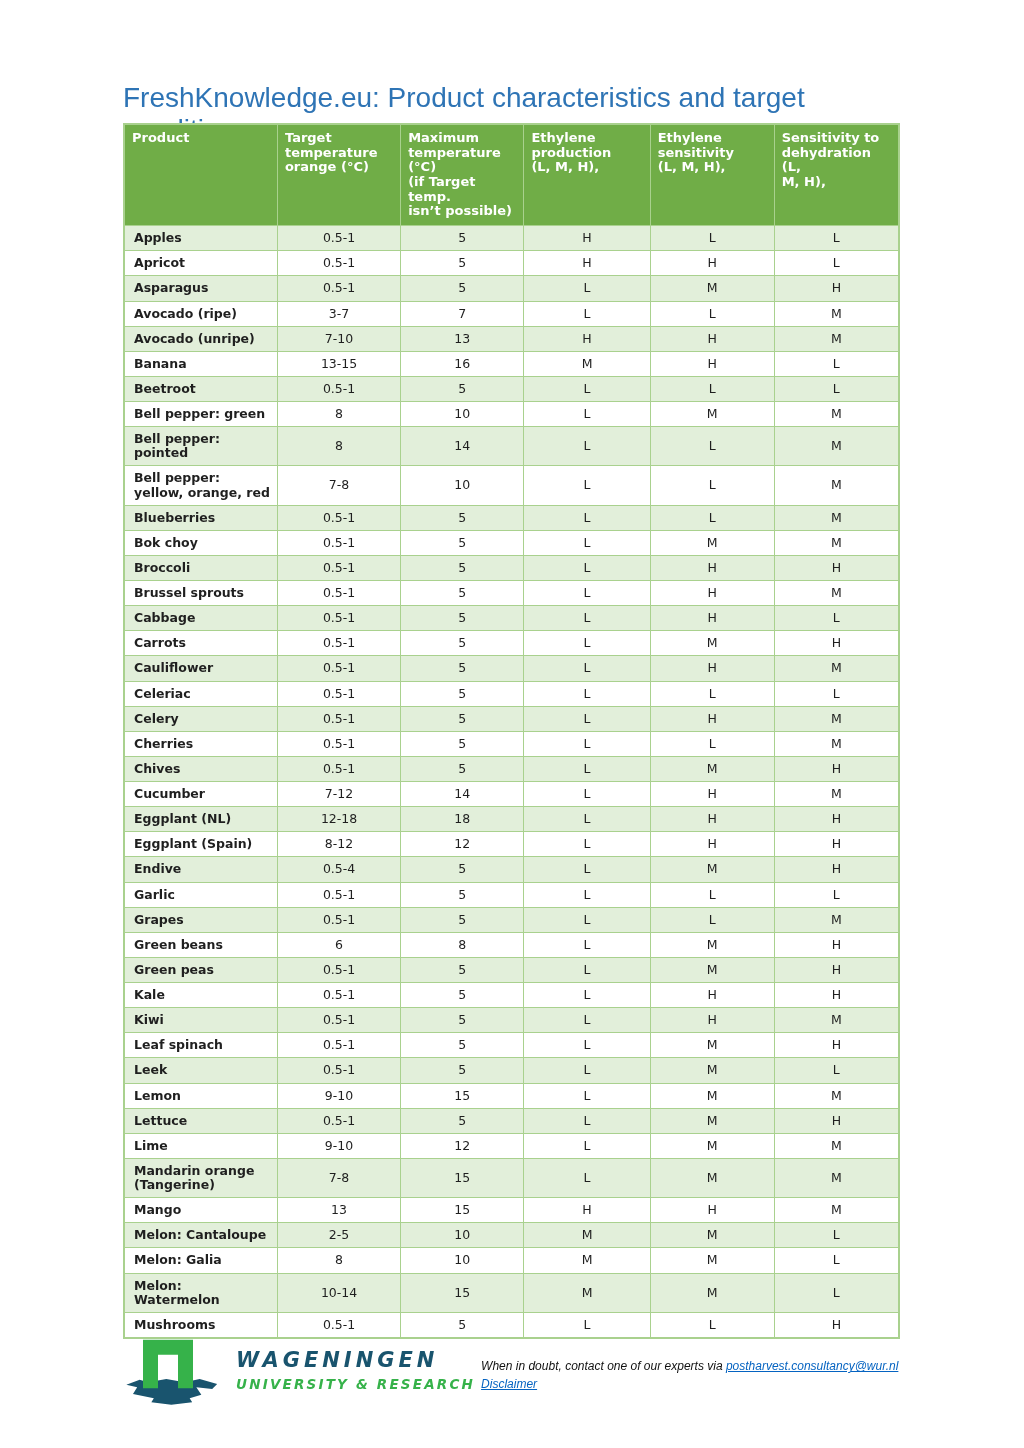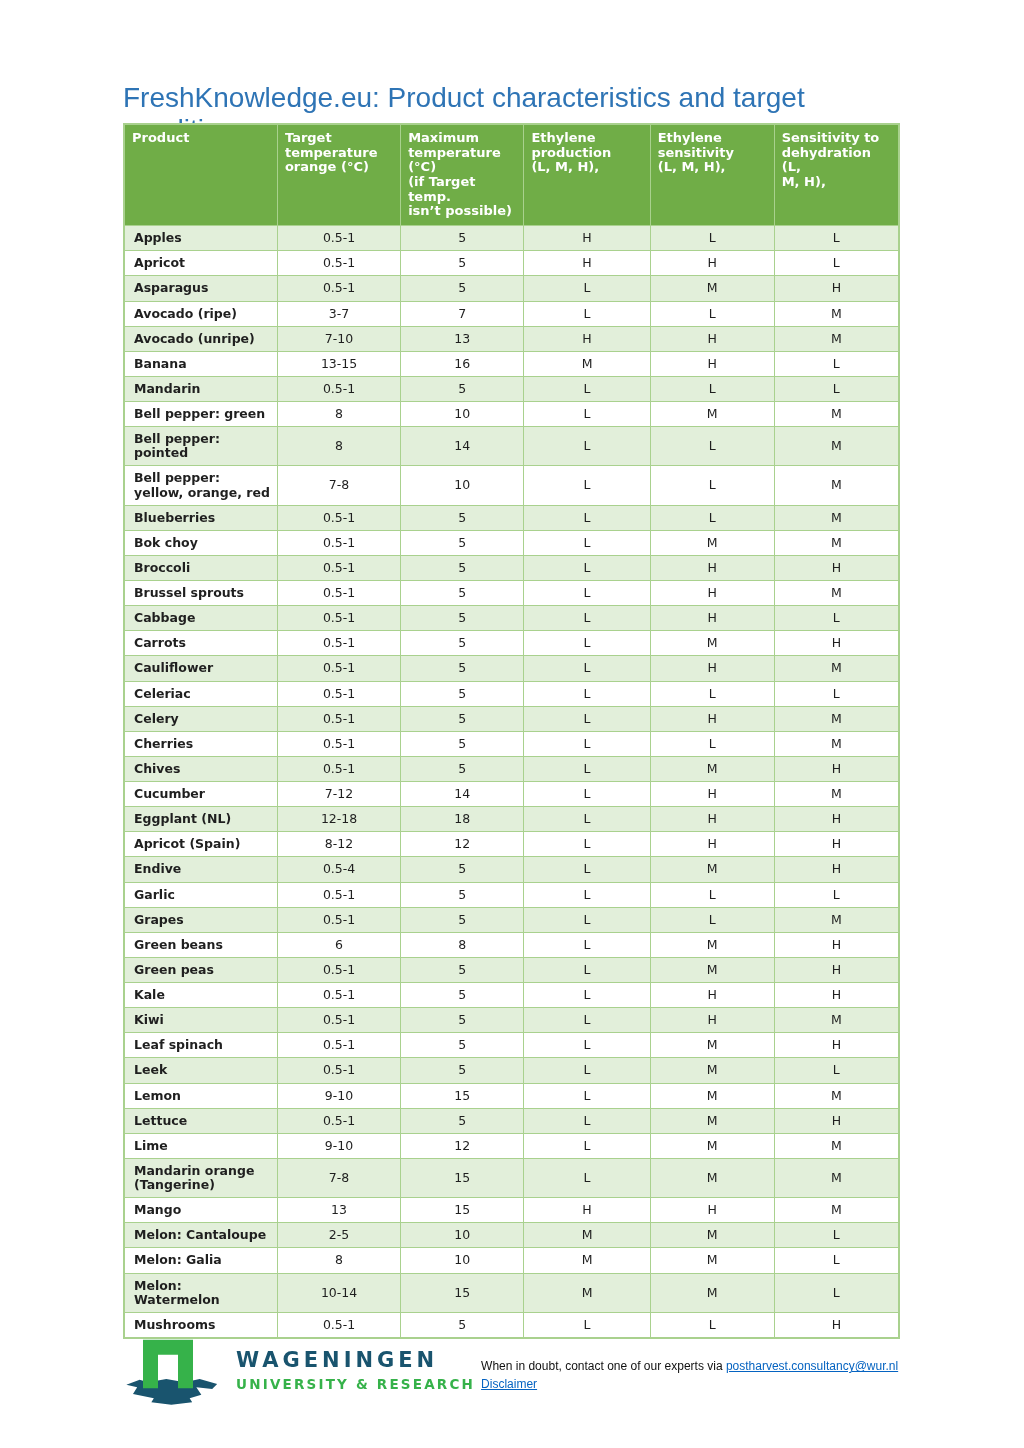--- a/index.html
+++ b/index.html
@@ -40,21 +40,21 @@
     padding:5px 6px;text-align:center;vertical-align:middle;
     line-height:1.13;border:1px solid var(--border-green);
   }
   .product-table td.product{
     text-align:left;font-weight:bold;white-space:pre-line;padding-left:9px;
   }
   .product-table tbody tr:nth-child(odd){background:var(--row-alt-green);}
   .product-table tbody tr:nth-child(even){background:#ffffff;}
   .footer{
     position:absolute;left:123px;top:1336px;width:790px;
-    display:flex;align-items:flex-start;
+    display:flex;align-items:flex-start;font-style:italic;
   }
   .logo{display:flex;align-items:flex-start;flex:0 0 300px;}
   .logo-text{margin-left:13px;padding-top:12px;}
   .logo-line1{
     font-family:"DejaVu Sans",sans-serif;font-weight:bold;font-size:21px;
     letter-spacing:4px;color:var(--logo-teal);white-space:nowrap;
   }
   .logo-line2{
     font-family:"DejaVu Sans",sans-serif;font-weight:bold;font-size:13.5px;
     letter-spacing:2.2px;color:var(--logo-green);margin-top:4px;white-space:nowrap;
@@ -146,21 +146,21 @@
         </tr>
         <tr>
           <td class="product">Banana</td>
           <td>13-15</td>
           <td>16</td>
           <td>M</td>
           <td>H</td>
           <td>L</td>
         </tr>
         <tr>
-          <td class="product">Mandarin</td>
+          <td class="product">Beetroot</td>
           <td>0.5-1</td>
           <td>5</td>
           <td>L</td>
           <td>L</td>
           <td>L</td>
         </tr>
         <tr>
           <td class="product">Bell pepper: green</td>
           <td>8</td>
           <td>10</td>
@@ -284,21 +284,21 @@
         </tr>
         <tr>
           <td class="product">Eggplant (NL)</td>
           <td>12-18</td>
           <td>18</td>
           <td>L</td>
           <td>H</td>
           <td>H</td>
         </tr>
         <tr>
-          <td class="product">Apricot (Spain)</td>
+          <td class="product">Eggplant (Spain)</td>
           <td>8-12</td>
           <td>12</td>
           <td>L</td>
           <td>H</td>
           <td>H</td>
         </tr>
         <tr>
           <td class="product">Endive</td>
           <td>0.5-4</td>
           <td>5</td>

